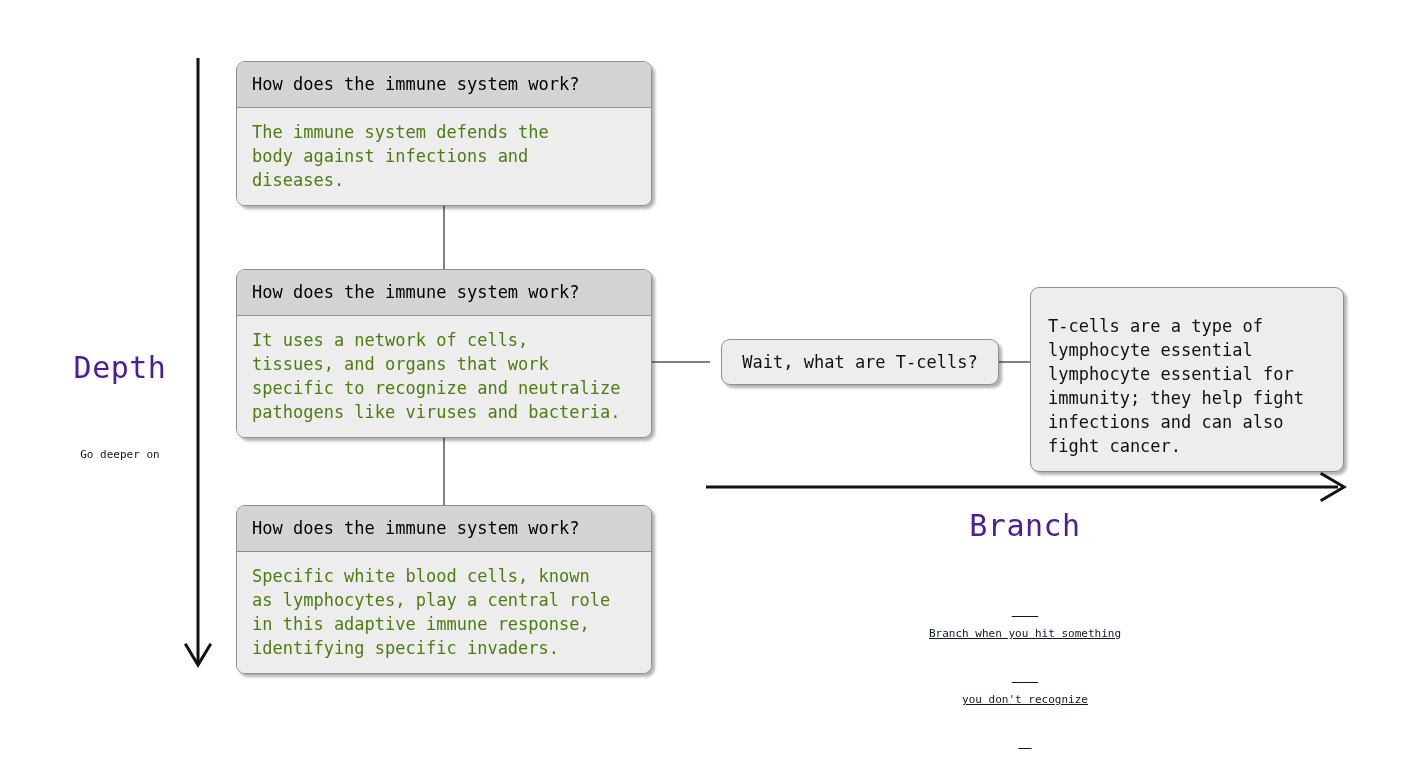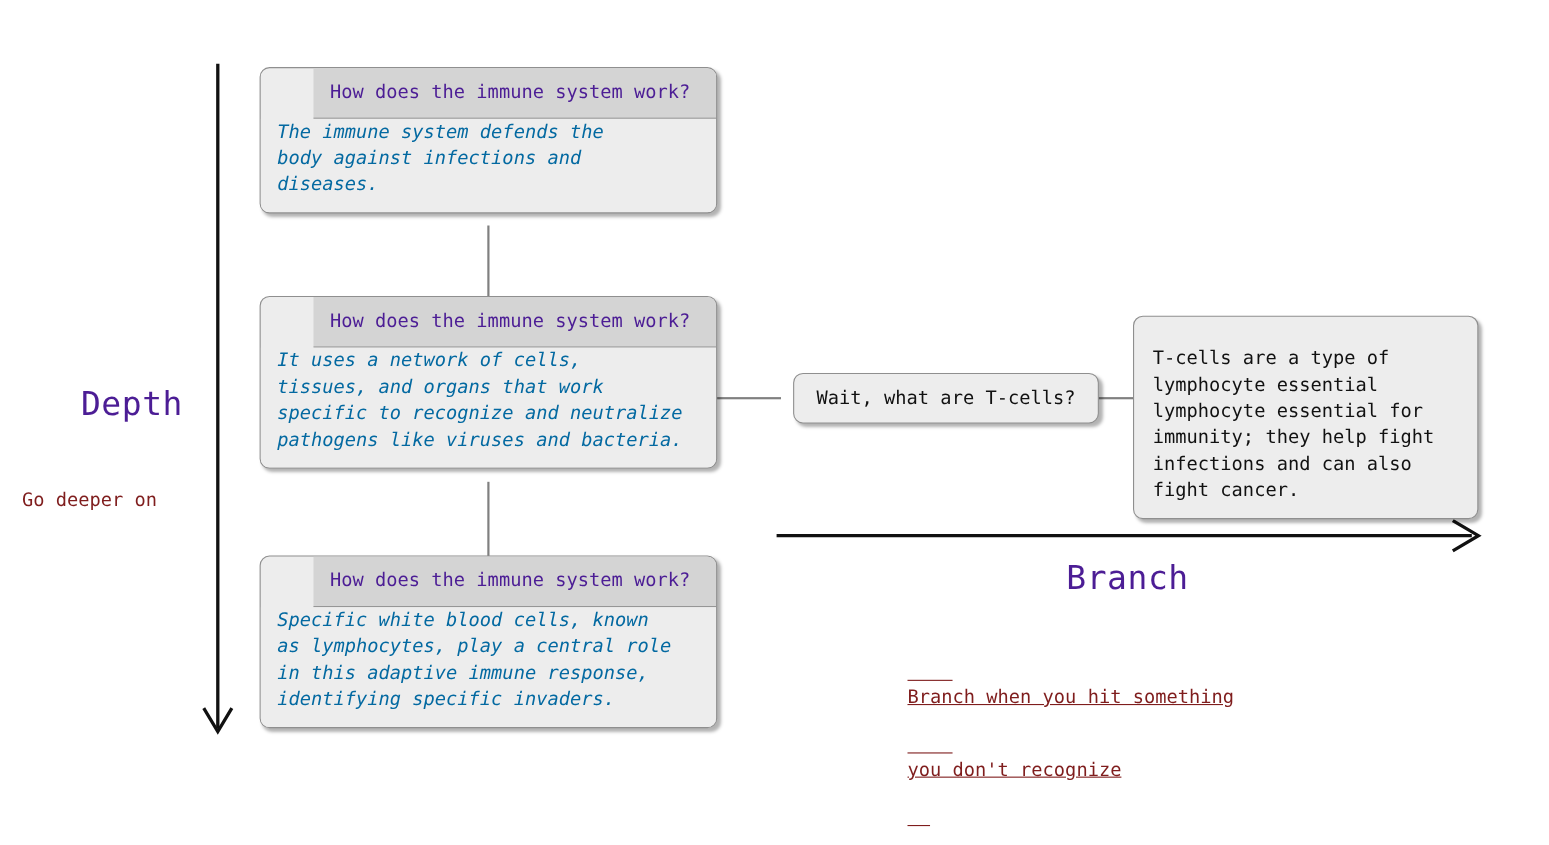--- a/index.html
+++ b/index.html
@@ -33,31 +33,29 @@
     box-shadow: 3px 3px 3px rgba(0,0,0,0.30);
     overflow: hidden;
   }
   .card-header {
     background: #d4d4d4;
     border-bottom: 1.6px solid #8f8f8f;
     font-size: 17px;
     line-height: 21px;
     padding: 12px 14px 12px 15px;
     white-space: pre;
-    color: #4c1d95;
-    margin-left: 48px;
+    color: #000000;
   }
   .card-body {
     background: #ededed;
     font-size: 17px;
     line-height: 24px;
-    padding: 0 14px 13px 15px;
+    padding: 12px 14px 13px 15px;
     white-space: pre;
-    color: #0369a1;
-    font-style: italic;
+    color: #4d7c0f;
   }
 
   
   .pill {
     position: absolute;
     box-sizing: border-box;
     border: 1.6px solid #8f8f8f;
     border-radius: 9px;
     background: #ededed;
     box-shadow: 3px 3px 3px rgba(0,0,0,0.30);
@@ -107,24 +105,24 @@
   .axis-title {
     position: absolute;
     font-size: 30px;
     letter-spacing: 0.5px;
     color: #4c1d95;
     text-align: center;
     white-space: pre;
   }
   .axis-caption {
     position: absolute;
-    font-size: 17px;
+    font-size: 11px;
     line-height: 22px;
-    color: #7f1d1d;
-    text-align: left;
+    color: #0f172a;
+    text-align: center;
     white-space: pre;
   }
 </style>
 </head>
 <body>
 
 <div class="stage">
 
   <svg class="axis-svg" viewBox="0 0 1408 768">
 

